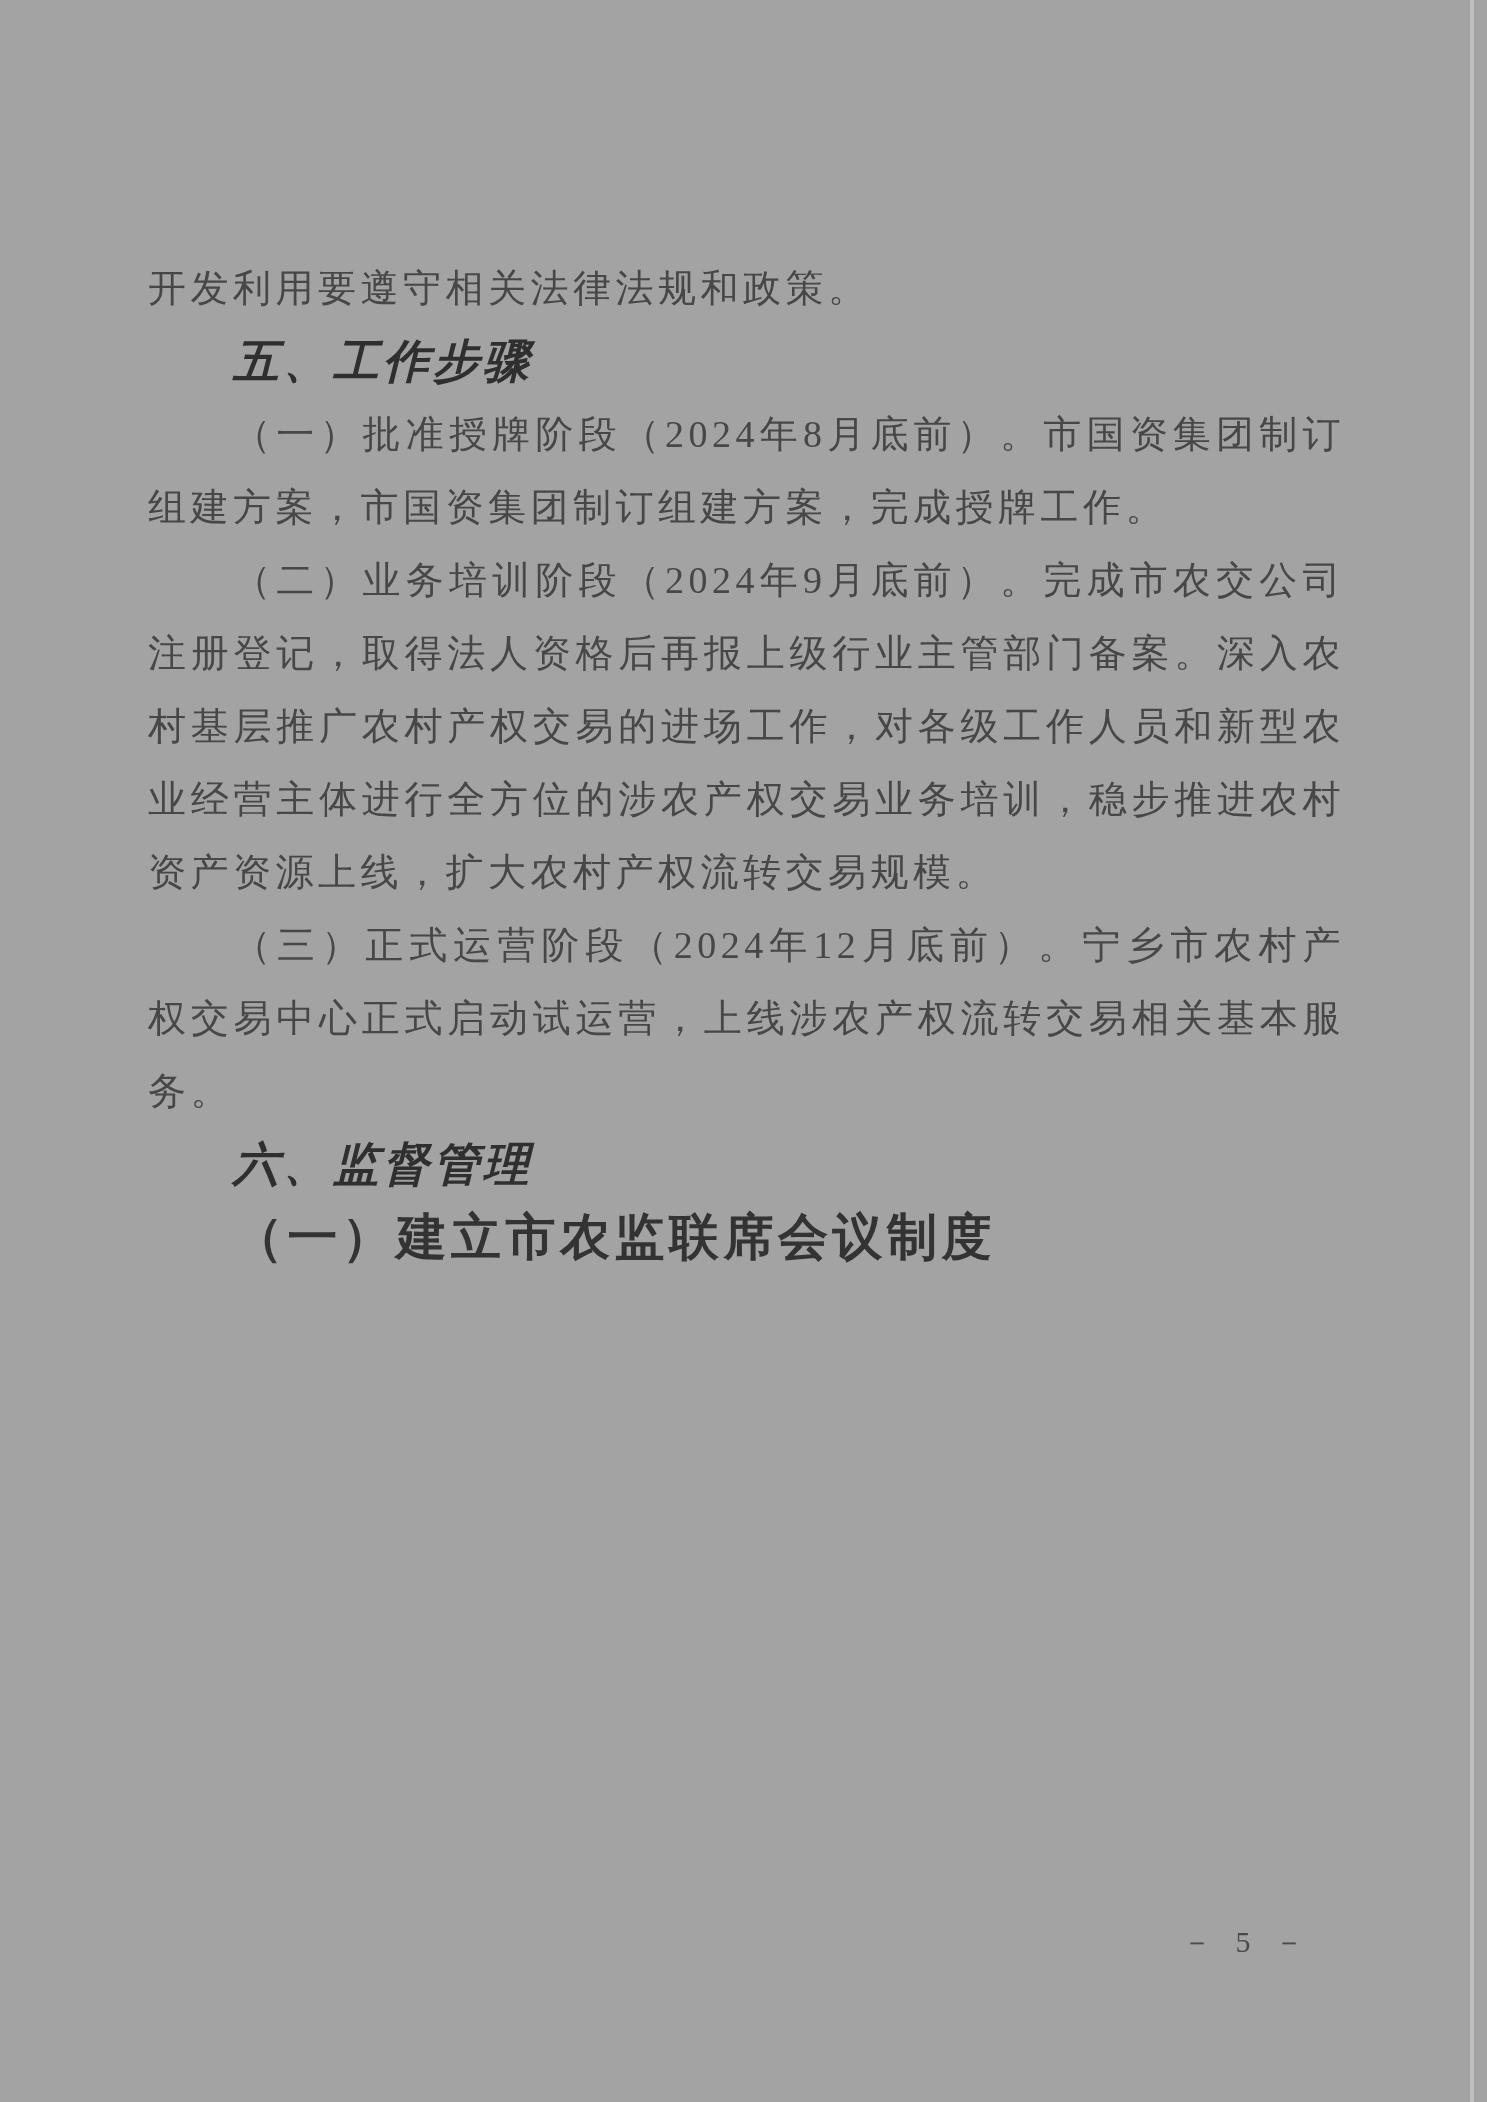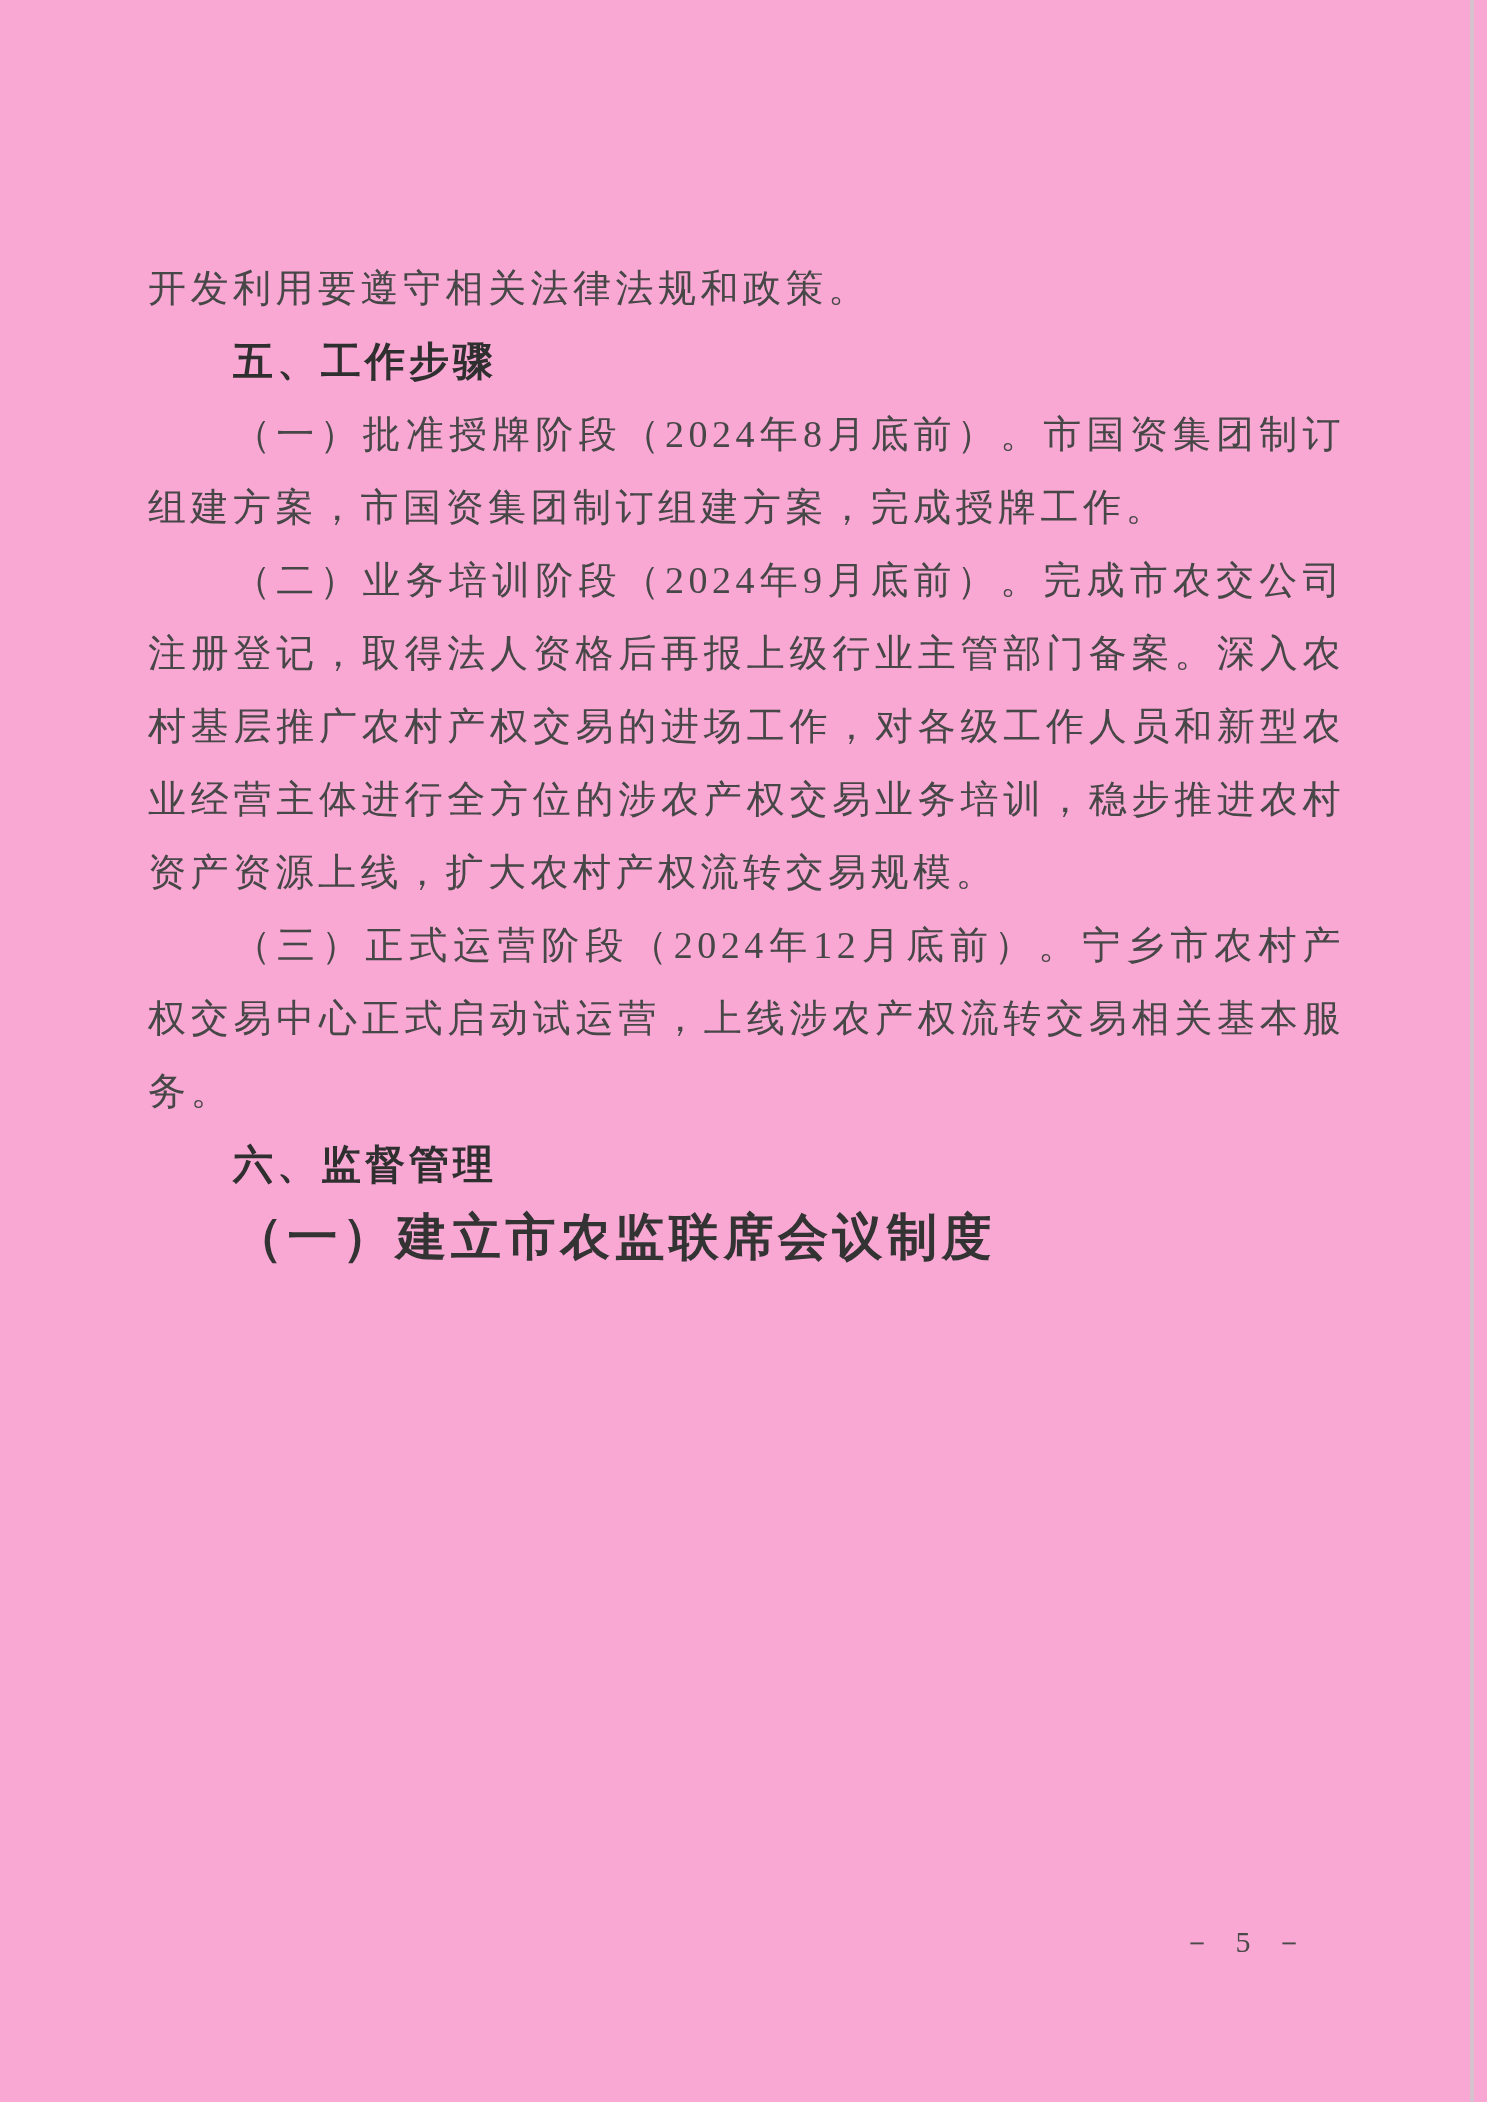--- a/index.html
+++ b/index.html
@@ -5,21 +5,21 @@
   html, body {
     margin: 0;
     padding: 0;
     background: #e9e9e9;
   }
   .page {
     position: relative;
     width: 1487px;
     height: 2102px;
     margin: 0 auto;
-    background: #f9a8d4;
+    background: #a3a3a3;
     overflow: hidden;
     font-family: "Liberation Serif", serif;
   }
   .content {
     position: absolute;
     left: 148px;
     top: 252px;
     width: 1197px;
   }
   .para {
@@ -30,27 +30,28 @@
     color: #474747;
     text-align: justify;
     text-justify: inter-ideograph;
     font-family: "Liberation Serif", serif;
   }
   .para.indent {
     text-indent: 85px;
   }
   .heading {
     margin: 0;
-    font-size: 40px;
+    font-size: 46px;
     line-height: 73px;
     letter-spacing: 4px;
     font-weight: bold;
     color: #2f2f2f;
     text-indent: 85px;
     font-family: "Liberation Sans", sans-serif;
+    font-style: italic;
   }
   .subheading {
     margin: 0;
     font-size: 50px;
     line-height: 73px;
     letter-spacing: 4.5px;
     font-weight: bold;
     color: #333333;
     text-indent: 85px;
     font-family: "Liberation Sans", sans-serif;

